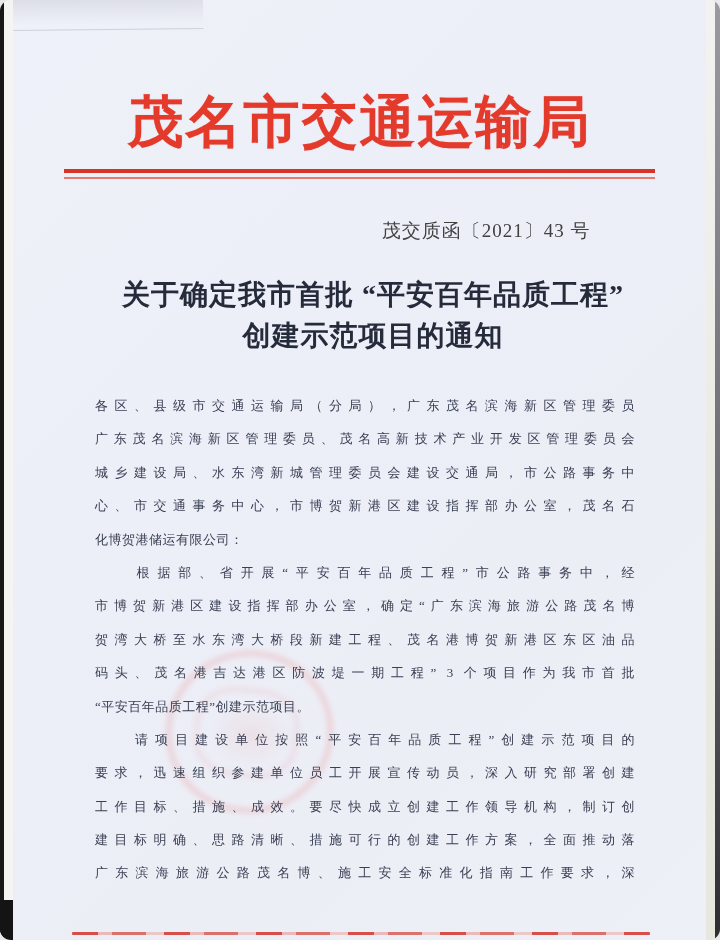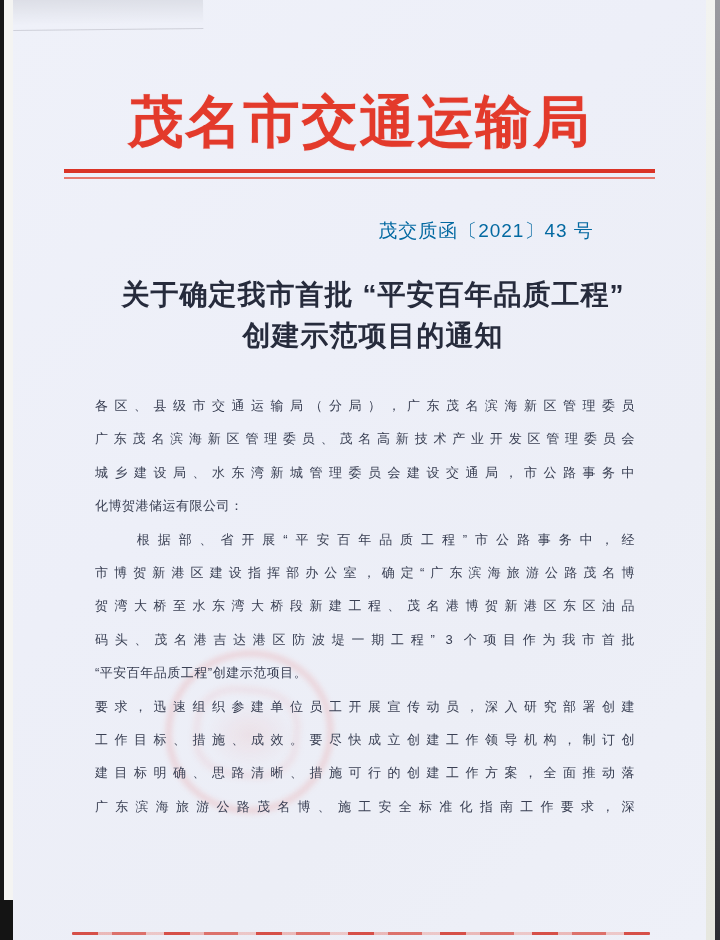--- a/index.html
+++ b/index.html
@@ -1,19 +1,20 @@
 <!DOCTYPE html>
 <html><head>
 <meta charset="utf-8">
 <style>
   html,body{margin:0;padding:0;background:#e9e9ec;}
   .stage{
     position:relative;width:720px;height:940px;overflow:hidden;
-    font-family:Liberation Sans, sans-serif;
+    font-family:Liberation Serif, serif;
     background:#ededf0;
+    border-radius:11px;
   }
   
   .edge-left-dark{position:absolute;left:0;top:0;width:4px;height:940px;background:#171717;}
   .edge-left-light{position:absolute;left:4px;top:0;width:9px;height:940px;background:#f4f4f2;}
   .paper{
     position:absolute;left:13px;top:0;width:693px;height:940px;
     background:linear-gradient(135deg,#eff1f9 0%,#edeff8 40%,#eceef6 70%,#eef0f8 100%);
   }
   .edge-right-strip{position:absolute;left:706px;top:0;width:9px;height:940px;
     background:linear-gradient(to bottom,#f2f3f0,#e9eae2 60%,#e6e7df);}
@@ -30,21 +31,21 @@
     color:#e33a2b;letter-spacing:2px;white-space:nowrap;
     text-shadow:0 0 1px rgba(227,58,43,0.45);
   }
   .red-rule{
     position:absolute;left:64px;top:169px;width:591px;height:4px;
     border-top:4px solid #da3326;border-bottom:2px solid #e8796e;
     box-sizing:content-box;background:transparent;
   }
   .doc-number{
     position:absolute;left:330px;top:218px;width:312px;height:26px;
-    font-size:19px;line-height:26px;text-align:center;color:#0369a1;
+    font-size:19px;line-height:26px;text-align:center;color:#404040;
     letter-spacing:1px;white-space:nowrap;
   }
   .doc-title{
     position:absolute;left:101px;top:274px;width:544px;
     text-align:center;font-weight:700;font-size:28px;line-height:41px;
     color:#262b3c;letter-spacing:1px;
   }
   .body-text{
     position:absolute;left:95px;top:389px;width:540px;
     font-size:13px;color:#3a4054;letter-spacing:0.5px;
@@ -110,26 +111,28 @@
 
   <div class="doc-title">
     <div>关于确定我市首批 “平安百年品质工程”</div>
     <div>创建示范项目的通知</div>
   </div>
 
   <div class="body-text">
       <div class="bline full">各区、县级市交通运输局（分局），广东茂名滨海新区管理委员</div>
       <div class="bline full">广东茂名滨海新区管理委员、茂名高新技术产业开发区管理委员会</div>
       <div class="bline full">城乡建设局、水东湾新城管理委员会建设交通局，市公路事务中</div>
+      <div class="bline full">心、市交通事务中心，市博贺新港区建设指挥部办公室，茂名石</div>
       <div class="bline">化博贺港储运有限公司：</div>
       <div class="bline full">　　根据部、省开展“平安百年品质工程”市公路事务中，经</div>
       <div class="bline full">市博贺新港区建设指挥部办公室，确定“广东滨海旅游公路茂名博</div>
       <div class="bline full">贺湾大桥至水东湾大桥段新建工程、茂名港博贺新港区东区油品</div>
       <div class="bline full">码头、茂名港吉达港区防波堤一期工程” 3 个项目作为我市首批</div>
       <div class="bline">“平安百年品质工程”创建示范项目。</div>
+      <div class="bline full">　　请项目建设单位按照“平安百年品质工程”创建示范项目的</div>
       <div class="bline full">要求，迅速组织参建单位员工开展宣传动员，深入研究部署创建</div>
       <div class="bline full">工作目标、措施、成效。要尽快成立创建工作领导机构，制订创</div>
       <div class="bline full">建目标明确、思路清晰、措施可行的创建工作方案，全面推动落</div>
       <div class="bline full">广东滨海旅游公路茂名博、施工安全标准化指南工作要求，深</div>
     </div>
 
   <div class="next-page-redline"></div>
 
 </div>
 

